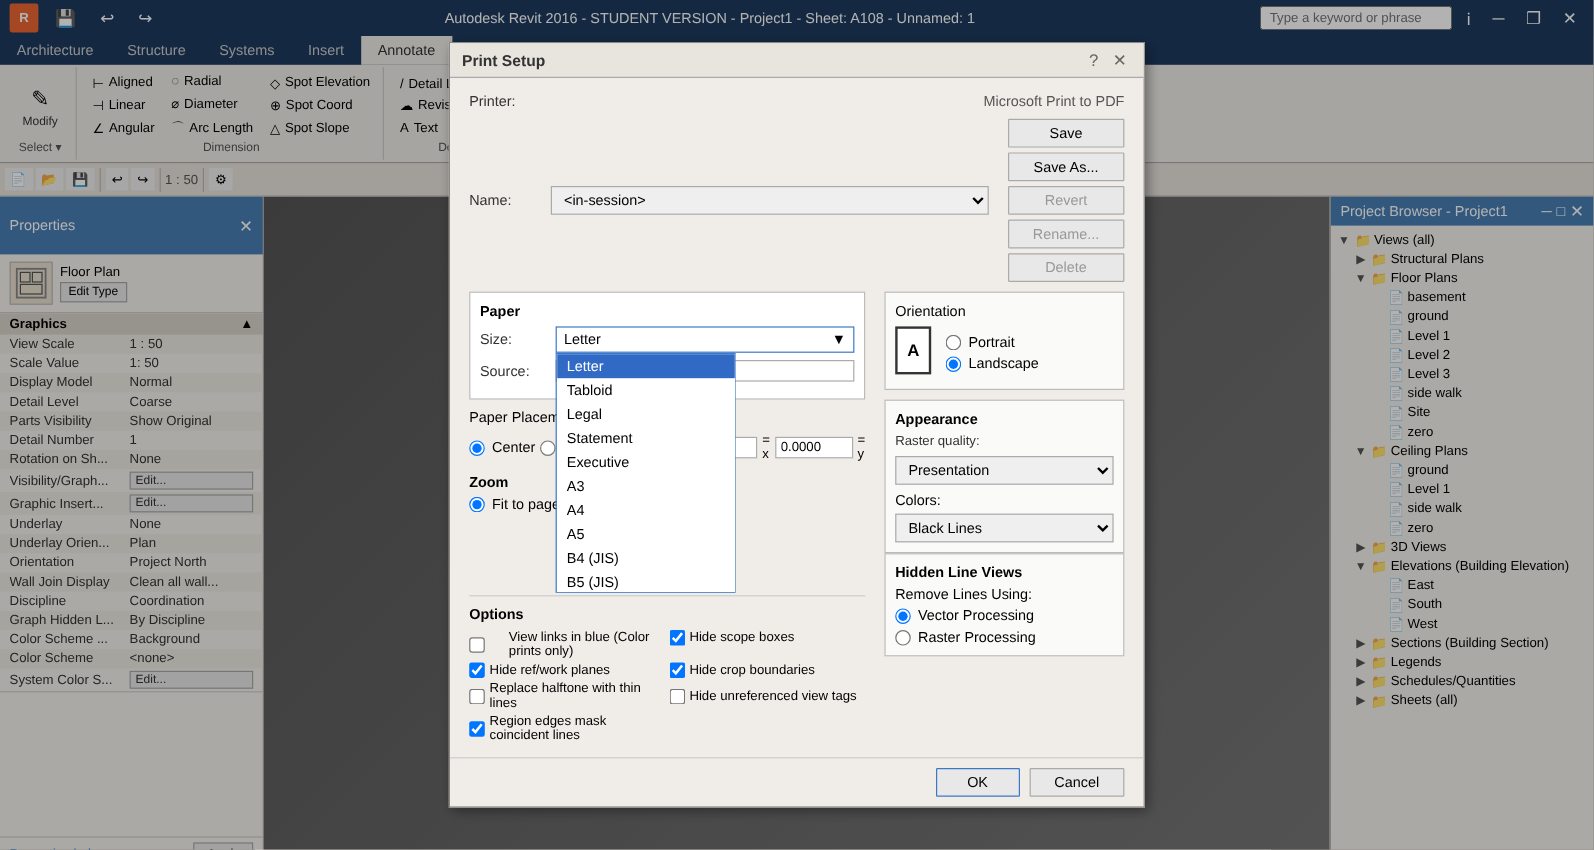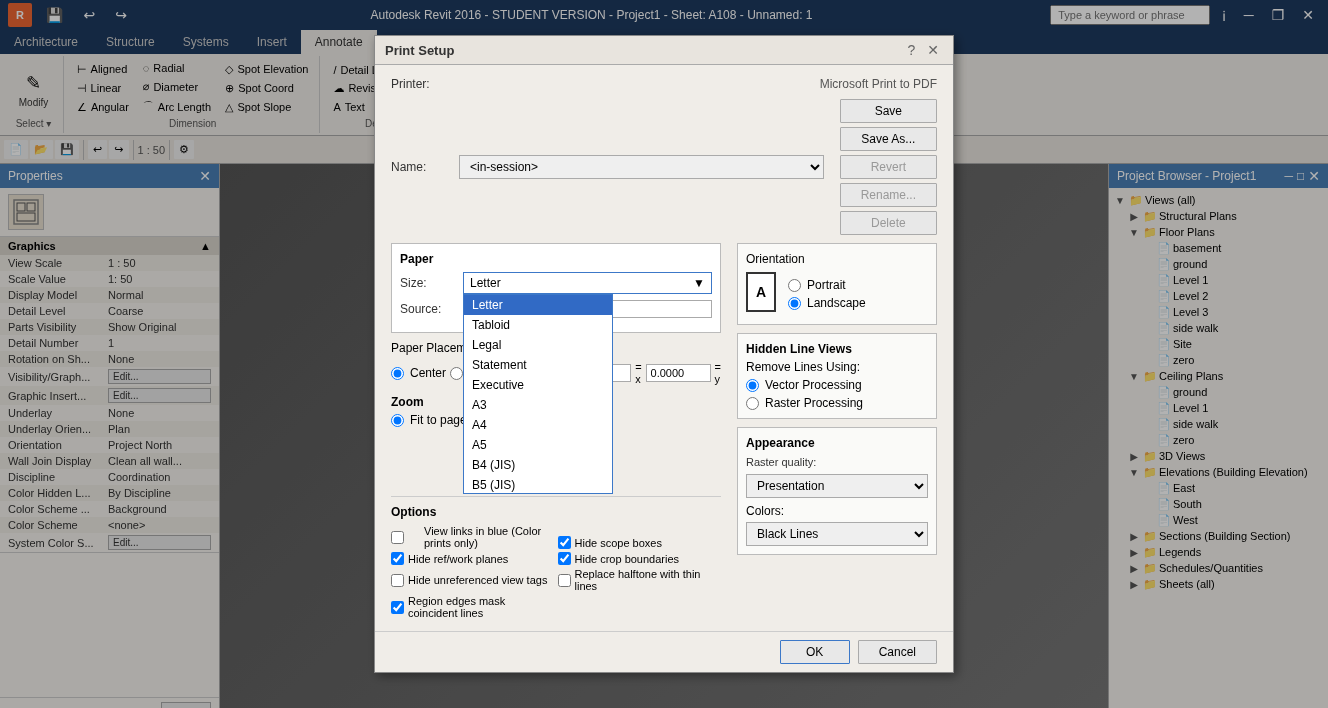--- a/index.html
+++ b/index.html
@@ -26,21 +26,21 @@
     .ribbon-btn-icon { width: 28px; height: 28px; display: flex; align-items: center; justify-content: center; font-size: 18px; }
     .ribbon-btn-label { font-size: 10px; color: #333; text-align: center; }
     .ribbon-small-group { display: flex; flex-direction: column; gap: 2px; }
     .ribbon-small-btn { display: flex; align-items: center; gap: 4px; padding: 1px 4px; cursor: pointer; border: 1px solid transparent; border-radius: 2px; font-size: 11px; white-space: nowrap; }
 
     
     .main-area { display: flex; height: calc(708px - 30px - 88px - 28px); }
 
     
     .properties-panel { width: 220px; background: #f5f3ee; border-right: 1px solid #aaa; display: flex; flex-direction: column; font-size: 11px; }
-    .panel-header { background: #4a7fb5; color: white; padding: 4px 8px; display: flex; align-items: center; justify-content: space-between; font-size: 12px; }
+    .panel-header { background: #4a7fb5; color: white; padding: 16px 8px; display: flex; align-items: center; justify-content: space-between; font-size: 12px; }
     .panel-close { background: none; border: none; color: white; cursor: pointer; font-size: 14px; }
     .panel-content { flex: 1; overflow-y: auto; }
     .panel-type-selector { display: flex; align-items: center; padding: 6px 8px; gap: 6px; border-bottom: 1px solid #ccc; }
     .panel-type-icon { width: 36px; height: 36px; background: #e8e0d0; border: 1px solid #bbb; display: flex; align-items: center; justify-content: center; }
     .panel-view-selector { padding: 4px 8px; border-bottom: 1px solid #ccc; display: flex; align-items: center; gap: 4px; }
     .panel-view-selector select { flex: 1; border: 1px solid #aaa; background: white; font-size: 11px; padding: 2px; }
     .edit-type-btn { padding: 2px 6px; font-size: 10px; border: 1px solid #aaa; background: #e8e8e8; cursor: pointer; white-space: nowrap; }
     .panel-section { border-bottom: 1px solid #ccc; }
     .panel-section-header { background: #d8d4cc; padding: 3px 8px; font-size: 11px; font-weight: bold; display: flex; align-items: center; justify-content: space-between; cursor: pointer; }
     .panel-row { display: flex; align-items: center; padding: 2px 8px; }
@@ -258,20 +258,26 @@
     </div>
     <div class="panel-type-selector">
       <div class="panel-type-icon">
         <svg width="30" height="30" viewBox="0 0 30 30">
             <rect x="3" y="3" width="24" height="24" fill="none" stroke="#888" stroke-width="1.5"></rect>
             <rect x="6" y="6" width="8" height="8" fill="none" stroke="#555" stroke-width="1"></rect>
             <rect x="16" y="6" width="8" height="8" fill="none" stroke="#555" stroke-width="1"></rect>
             <rect x="6" y="16" width="18" height="8" fill="none" stroke="#555" stroke-width="1"></rect>
           </svg>
       </div>
+      <div style="flex:1;">
+        <div style="font-size:11px;margin-bottom:2px;">Floor Plan</div>
+        <div style="display:flex;gap:4px;align-items:center;">
+          <button class="edit-type-btn">Edit Type</button>
+        </div>
+      </div>
     </div>
     <div class="panel-content">
       <div class="panel-section">
         <div class="panel-section-header">
           <span>Graphics</span>
           <span>▲</span>
         </div>
         <div class="panel-row">
           <span class="panel-row-label">View Scale</span>
           <span class="panel-row-value">1 : 50</span>
@@ -322,21 +328,21 @@
         </div>
         <div class="panel-row">
           <span class="panel-row-label">Wall Join Display</span>
           <span class="panel-row-value">Clean all wall...</span>
         </div>
         <div class="panel-row">
           <span class="panel-row-label">Discipline</span>
           <span class="panel-row-value">Coordination</span>
         </div>
         <div class="panel-row">
-          <span class="panel-row-label">Color Hidden L...</span>
+          <span class="panel-row-label">Graph Hidden L...</span>
           <span class="panel-row-value">By Discipline</span>
         </div>
         <div class="panel-row">
           <span class="panel-row-label">Color Scheme ...</span>
           <span class="panel-row-value">Background</span>
         </div>
         <div class="panel-row">
           <span class="panel-row-label">Color Scheme</span>
           <span class="panel-row-value">&lt;none&gt;</span>
         </div>
@@ -611,39 +617,39 @@
             </div>
           </div>
 
           <div style="border-top:1px solid #ccc;padding-top:8px;">
             <div style="font-size:12px;font-weight:bold;margin-bottom:6px;">Options</div>
             <div style="display:grid;grid-template-columns:1fr 1fr;gap:3px;">
               <label style="display:flex;align-items:center;gap:20px;font-size:11px;cursor:pointer;">
                 <input type="checkbox" style=""> 
                   <span>View links in blue (Color prints only)</span>
               </label>
-              <label style="display:flex;align-items:flex-end;gap:4px;font-size:11px;cursor:pointer;">
+              <label style="display:flex;align-items:flex-start;gap:4px;font-size:11px;cursor:pointer;">
                 <input type="checkbox" checked="" style=""> 
                   <span>Hide scope boxes</span>
               </label>
               <label style="display:flex;align-items:center;gap:4px;font-size:11px;cursor:pointer;">
                 <input type="checkbox" checked="" style=""> 
                   <span>Hide ref/work planes</span>
               </label>
               <label style="display:flex;align-items:center;gap:4px;font-size:11px;cursor:pointer;">
                 <input type="checkbox" checked="" style=""> 
                   <span>Hide crop boundaries</span>
               </label>
               <label style="display:flex;align-items:center;gap:4px;font-size:11px;cursor:pointer;">
                 <input type="checkbox" style=""> 
-                  <span>Hide unreferenced view tags</span>
+                  <span>Replace halftone with thin lines</span>
               </label>
               <label style="display:flex;align-items:center;gap:4px;font-size:11px;cursor:pointer;">
                 <input type="checkbox" style=""> 
-                  <span>Replace halftone with thin lines</span>
+                  <span>Hide unreferenced view tags</span>
               </label>
               <label style="display:flex;align-items:center;gap:4px;font-size:11px;cursor:pointer;">
                 <input type="checkbox" checked="" style=""> 
                   <span>Region edges mask coincident lines</span>
               </label>
             </div>
           </div>
         </div>
 
         <div class="modal-col-right">
@@ -662,48 +668,48 @@
                     <span>Portrait</span>
                 </label>
                 <label style="display:flex;align-items:center;gap:6px;font-size:12px;cursor:pointer;">
                   <input type="radio" name="orientation" checked="" style=""> 
                     <span>Landscape</span>
                 </label>
               </div>
             </div>
           </div>
 
+          <div style="border:1px solid #bbb;padding:8px;background:#fafaf8;">
+            <div style="font-size:12px;font-weight:bold;margin-bottom:6px;">Appearance</div>
+            <div style="display:flex;align-items:center;gap:6px;margin-bottom:6px;">
+              <span style="font-size:11px;color:#333;">Raster quality:</span>
+            </div>
+            <select style="width:100%;padding:3px 6px;border:1px solid #aaa;font-size:12px;margin-bottom:6px;">
+              <option>Presentation</option>
+            </select>
+            <div style="font-size:12px;margin-bottom:4px;">Colors:</div>
+            <select style="width:100%;padding:3px 6px;border:1px solid #aaa;font-size:12px;">
+              <option>Black Lines</option>
+            </select>
+          </div>
+
           <div style="border:1px solid #bbb;padding:8px;margin-bottom:8px;background:#fafaf8;">
             <div style="font-size:12px;font-weight:bold;margin-bottom:4px;">Hidden Line Views</div>
             <div style="font-size:12px;margin-bottom:4px;">Remove Lines Using:</div>
             <div style="display:flex;flex-direction:column;gap:4px;">
               <label style="display:flex;align-items:center;gap:6px;font-size:12px;cursor:pointer;">
                 <input type="radio" name="hidden-line" checked="" style=""> 
                   <span>Vector Processing</span>
               </label>
               <label style="display:flex;align-items:center;gap:6px;font-size:12px;cursor:pointer;">
                 <input type="radio" name="hidden-line" style=""> 
                   <span>Raster Processing</span>
               </label>
             </div>
           </div>
-
-          <div style="border:1px solid #bbb;padding:8px;background:#fafaf8;">
-            <div style="font-size:12px;font-weight:bold;margin-bottom:6px;">Appearance</div>
-            <div style="display:flex;align-items:center;gap:6px;margin-bottom:6px;">
-              <span style="font-size:11px;color:#333;">Raster quality:</span>
-            </div>
-            <select style="width:100%;padding:3px 6px;border:1px solid #aaa;font-size:12px;margin-bottom:6px;">
-              <option>Presentation</option>
-            </select>
-            <div style="font-size:12px;margin-bottom:4px;">Colors:</div>
-            <select style="width:100%;padding:3px 6px;border:1px solid #aaa;font-size:12px;">
-              <option>Black Lines</option>
-            </select>
-          </div>
         </div>
       </div>
     </div>
     <div class="modal-footer">
       <button class="modal-action-btn" style="background:#e8e8e8;min-width:70px;border:1px solid #3c78c8;">OK</button>
       <button class="modal-action-btn" style="min-width:70px;">Cancel</button>
     </div>
   </div>
 </div>
 

